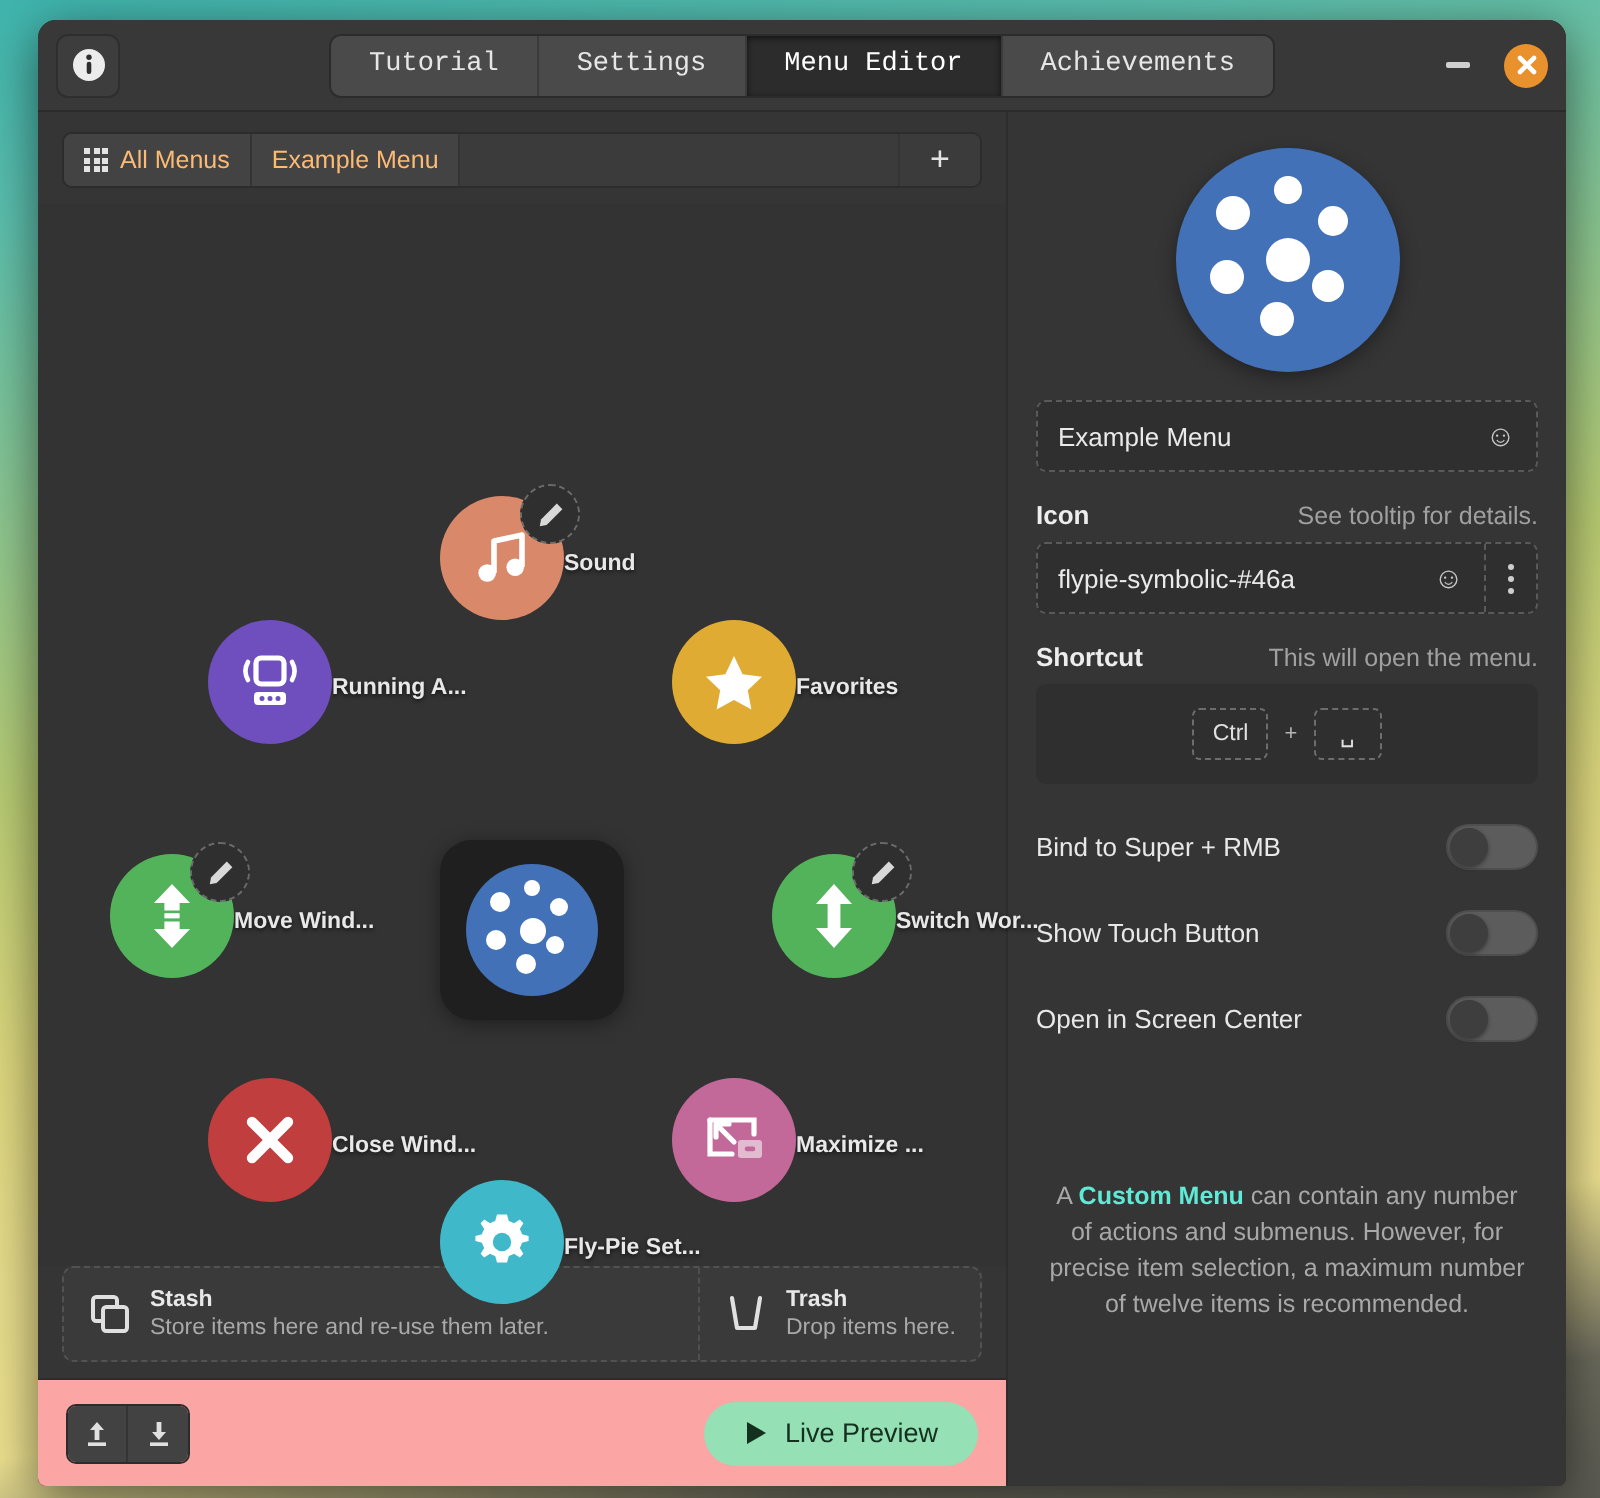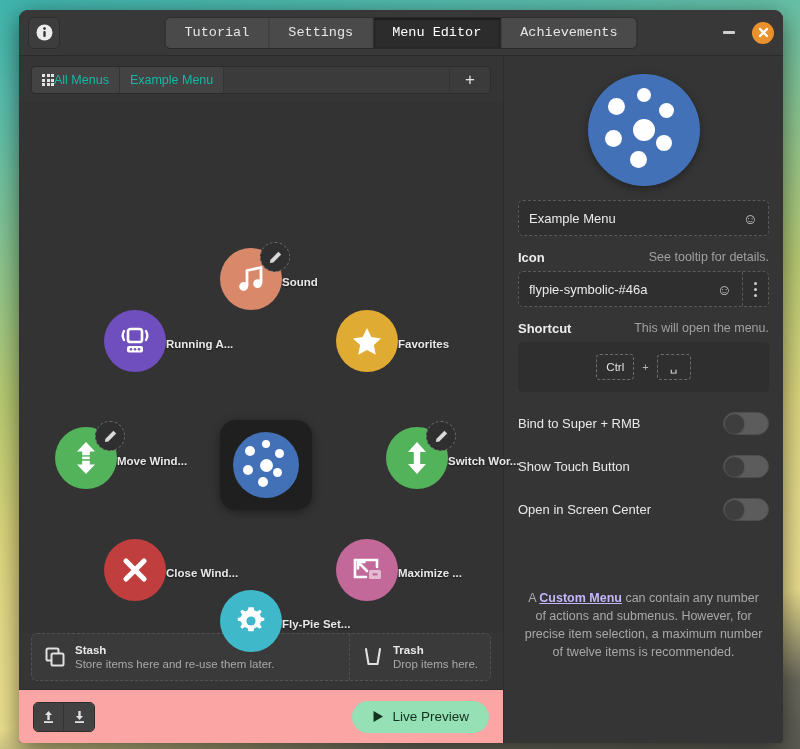--- a/index.html
+++ b/index.html
@@ -74,22 +74,22 @@
   #editor { width: 485px; flex: 0 0 485px; display: flex; flex-direction: column;
             border-right: 1px solid #2d2d2d; background: #353535; }
   
   .crumbbar { padding: 10px 12px 8px 12px; }
   .crumbs {
     display: flex; align-items: stretch; height: 28px;
     border: 1px solid #2c2c2c; border-radius: 5px; overflow: hidden;
     background: #3b3b3b;
   }
   .crumb {
-    display: flex; align-items: center; 
-    padding: 0 10px; font-size: 12.5px; color: #14b8a6;
+    display: flex; align-items: center; gap: 6px;
+    padding: 0 10px; font-size: 12.5px; color: #fdba74;
     background: #434343; border-right: 1px solid #343434; cursor: pointer;
     white-space: nowrap;
   }
   .crumb-spacer { flex: 1; background: #3b3b3b; border-right: 1px solid #343434;}
   .crumb-add {
     width: 40px; display: flex; align-items: center; justify-content: center;
     background: #3b3b3b; color: #e3e3e3; font-size: 17px; cursor: pointer;
   }
   .grid-icon { display: grid; grid-template-columns: repeat(3,3px); grid-template-rows: repeat(3,3px); gap: 1.5px; }
   .grid-icon i { background: #e3e3e3; display: block; }
@@ -188,21 +188,21 @@
     color: #eaeaea; font-size: 13px; font-family: inherit; min-width: 0;
   }
   .emoji-btn { font-size: 15px; color: #c6c6c6; cursor: pointer; line-height:1; }
   .kebab-btn {
     width: 26px; height: 34px; display: flex; flex-direction: column;
     align-items: center; justify-content: center; gap: 3px;
     cursor: pointer; border-left: 1px dashed #5a5a5a; margin-left: 2px;
   }
   .kebab-btn b { width: 3px; height: 3px; border-radius: 50%; background: #cecece; display:block; }
   .lblrow {
-    display: flex; align-items: flex-start; justify-content: space-between;
+    display: flex; align-items: flex-end; justify-content: space-between;
     margin: 14px 0 6px 0;
   }
   .lbl-main { font-size: 13px; font-weight: bold; color: #ededed; }
   .lbl-hint { font-size: 12.5px; color: #a0a0a0; }
   .shortcut-box {
     height: 50px; background: #2f2f2f; border-radius: 5px;
     display: flex; align-items: center; justify-content: center; gap: 8px;
     cursor: pointer;
   }
   .key {
@@ -227,21 +227,21 @@
     position: absolute; top: 1px; left: 1px;
     width: 19px; height: 19px; border-radius: 50%;
     background: #3e3e3e; display: block;
     box-shadow: 0 1px 2px rgba(0,0,0,0.4);
   }
   .sb-hint {
     margin-top: auto; margin-bottom: 72px;
     font-size: 12.5px; color: #a8a8a8; text-align: center; line-height: 1.45;
     padding: 0 4px;
   }
-  .sb-hint b { color: #c4b5fd; text-decoration: underline; }
+  .sb-hint b { color: #5eead4; }
 </style>
 </head>
 <body>
 
 <div id="window">
 
   <div id="headerbar">
     <div class="info-btn">
       <svg width="17" height="17" viewBox="0 0 17 17">
         <circle cx="8.5" cy="8.5" r="8" fill="#ececec"></circle>

